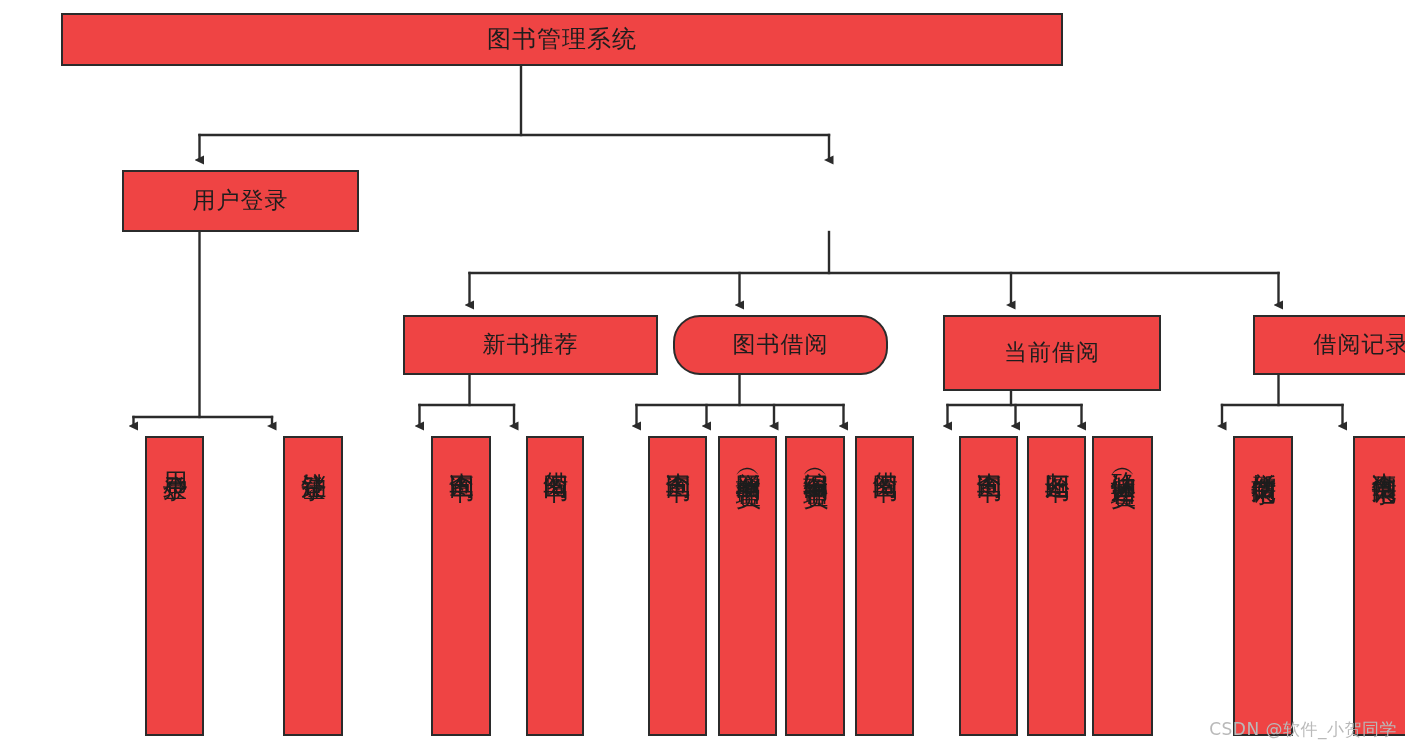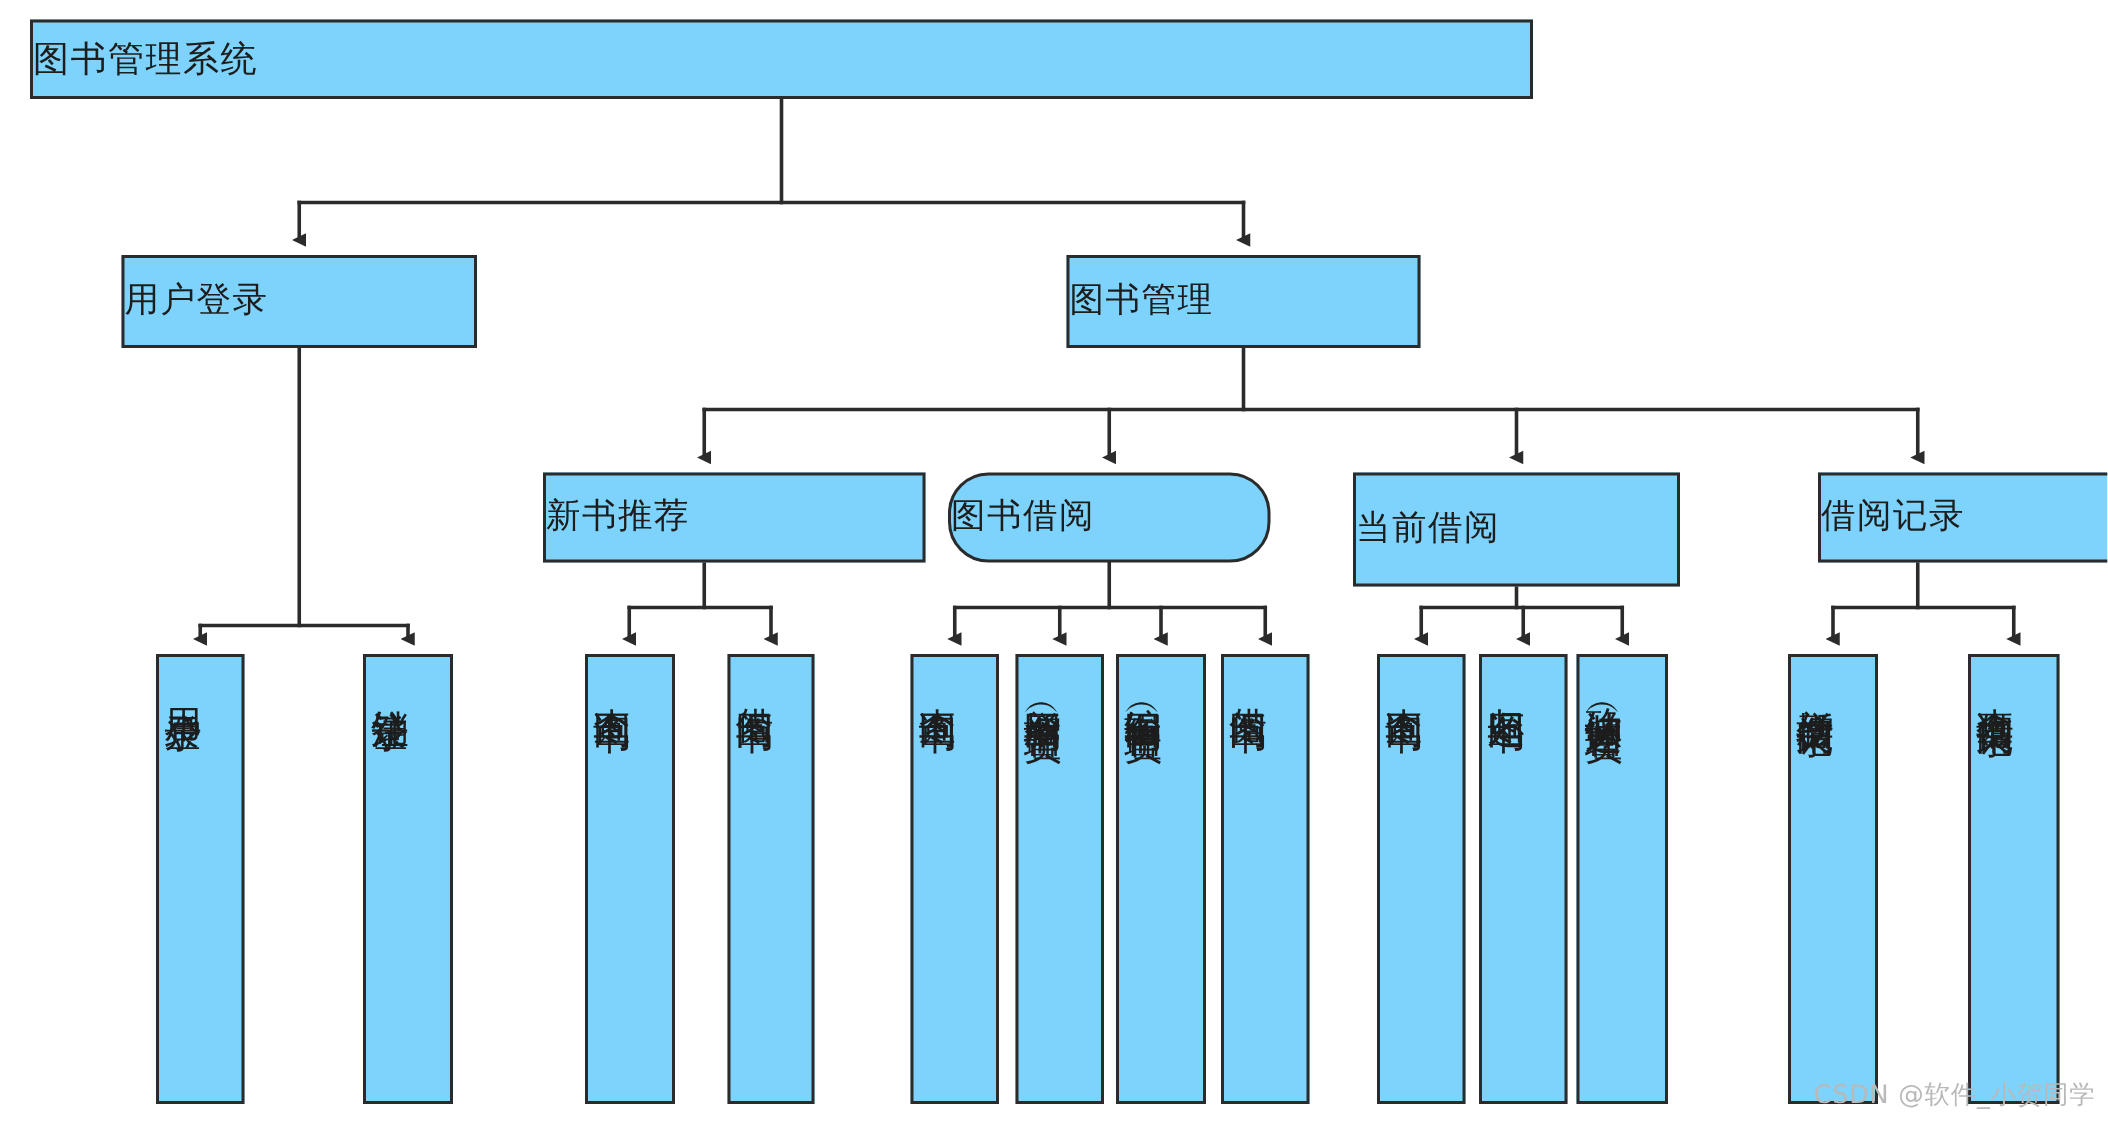--- a/index.html
+++ b/index.html
@@ -23,25 +23,26 @@
     left: 0;
     top: 0;
     width: 1405px;
     height: 747px;
     pointer-events: none;
   }
   .node {
     position: absolute;
     box-sizing: border-box;
     border: 2px solid #2b2b2b;
-    background: #7dd3fc;
+    background: #ef4444;
     display: flex;
     align-items: center;
-    justify-content: flex-start;
+    justify-content: center;
     color: #1d1d1d;
+    margin-left: 41px;
   }
   .node.horiz {
     font-size: 23px;
     letter-spacing: 1px;
     line-height: 1.1;
   }
   .node.root {
     font-size: 24px;
   }
   .node.vert {
@@ -123,23 +124,20 @@
     </g>
   </svg>
 
   <div class="node horiz root" style="left:20px; top:13px; width:1002px; height:53px;">
     <span>图书管理系统</span>
   </div>
 
   <div class="node horiz" style="left:81px; top:170px; width:237px; height:62px;">
     <span>用户登录</span>
   </div>
-  <div class="node horiz" style="left:711px; top:170px; width:236px; height:62px;">
-    <span>图书管理</span>
-  </div>
 
   <div class="node horiz" style="left:362px; top:315px; width:255px; height:60px;">
     <span>新书推荐</span>
   </div>
   <div class="node horiz" style="left:632px; top:315px; width:215px; height:60px;border-radius:27px;">
     <span>图书借阅</span>
   </div>
   <div class="node horiz" style="left:902px; top:315px; width:218px; height:76px;">
     <span>当前借阅</span>
   </div>

